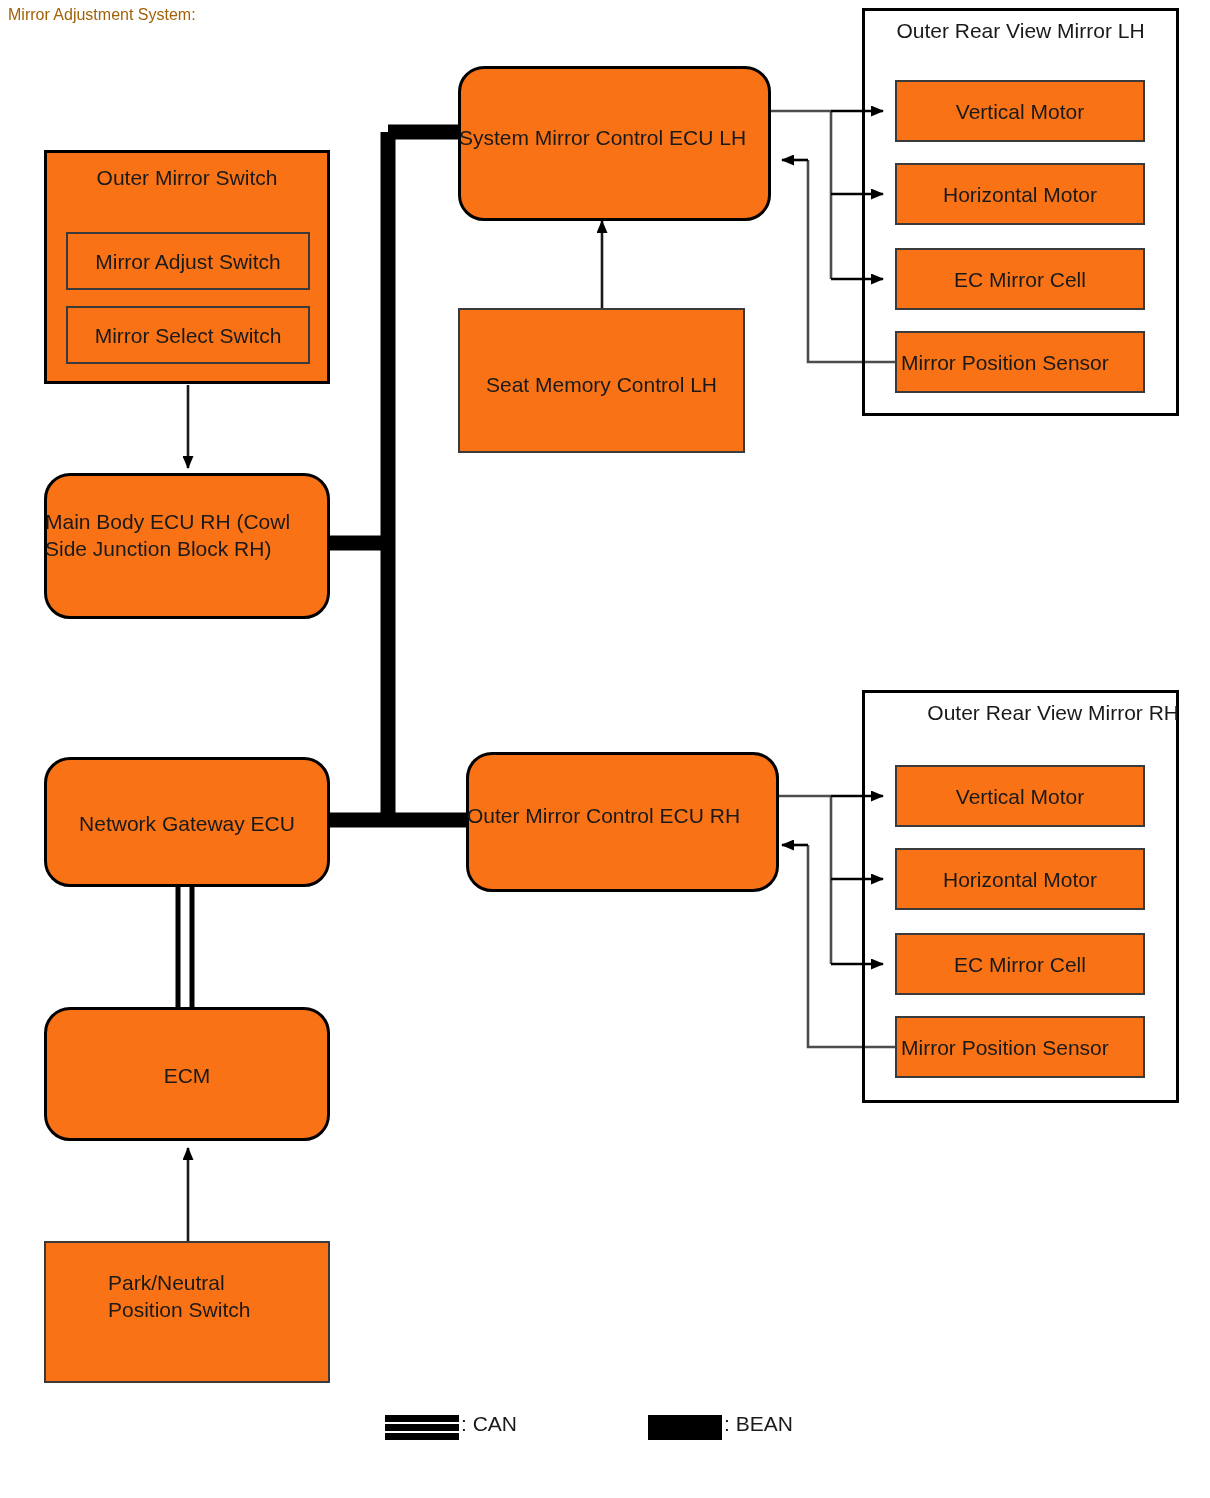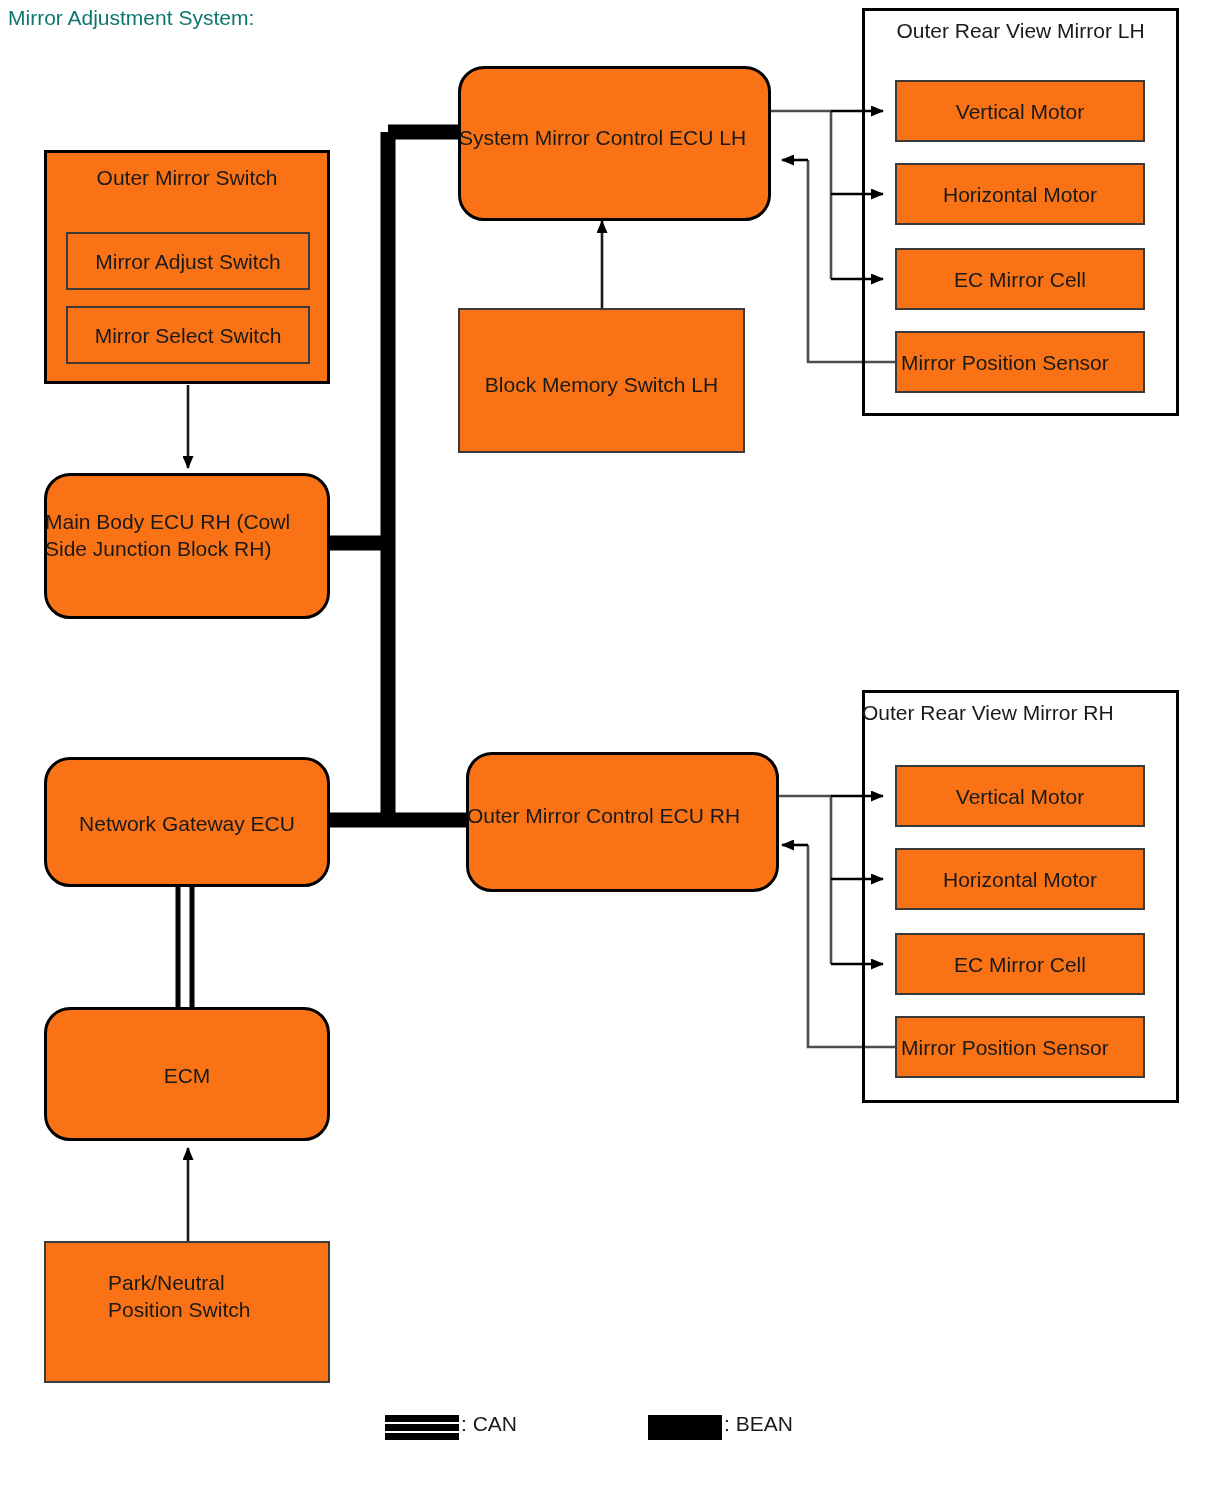--- a/index.html
+++ b/index.html
@@ -14,21 +14,21 @@
   .node{position:absolute;box-sizing:border-box;background:#f97316;}
   .node.rounded{border:3px solid #000;border-radius:26px;}
   .node.sharp{border:3px solid #000;}
   .node.sharp-thin{border:2.5px solid #3a3a3a;}
   .node.group{border:3px solid #000;background:transparent;}
 
   .lbl{position:absolute;white-space:pre;line-height:1.28;}
   .c-center{left:0;right:0;text-align:center;}
   .f20{font-size:21px;}
 
-  .title{position:absolute;left:8px;top:6px;font-size:21px;color:#0f766e;}
+  .title{position:absolute;left:8px;top:6px;font-size:16px;color:#a16207;}
 
   .legend-row{position:absolute;}
   .swatch-can{position:absolute;width:74px;height:25px;
     background:linear-gradient(to bottom,
       #000 0px,#000 7px,
       #ffffff 7px,#ffffff 9px,
       #000 9px,#000 16px,
       #ffffff 16px,#ffffff 18px,
       #000 18px,#000 25px);}
   .swatch-bean{position:absolute;width:74px;height:25px;background:#000;}
@@ -131,21 +131,21 @@
   <div class="node sharp-thin" style="left:44px;top:1241px;width:286px;height:142px;">
     <div class="lbl f20" style="left:62px;top:27px;text-align:left;">Park/Neutral
 Position Switch</div>
   </div>
 
   <div class="node rounded" style="left:458px;top:66px;width:313px;height:155px;">
     <div class="lbl f20" style="left:-2px;top:56px;width:320px;text-align:left;">System Mirror Control ECU LH</div>
   </div>
 
   <div class="node sharp-thin" style="left:458px;top:308px;width:287px;height:145px;">
-    <div class="lbl c-center f20" style="top:62px;">Block Memory Switch LH</div>
+    <div class="lbl c-center f20" style="top:62px;">Seat Memory Control LH</div>
   </div>
 
   <div class="node rounded" style="left:466px;top:752px;width:313px;height:140px;">
     <div class="lbl f20" style="left:-2px;top:48px;width:320px;text-align:left;">Outer Mirror Control ECU RH</div>
   </div>
 
   <div class="node group" style="left:862px;top:8px;width:317px;height:408px;"></div>
   <div class="lbl f20" style="left:862px;top:18px;width:317px;text-align:center;">Outer Rear View Mirror LH</div>
 
   <div class="node sharp-thin" style="left:895px;top:80px;width:250px;height:62px;">
@@ -155,21 +155,21 @@
     <div class="lbl c-center f20" style="top:17px;">Horizontal Motor</div>
   </div>
   <div class="node sharp-thin" style="left:895px;top:248px;width:250px;height:62px;">
     <div class="lbl c-center f20" style="top:17px;">EC Mirror Cell</div>
   </div>
   <div class="node sharp-thin" style="left:895px;top:331px;width:250px;height:62px;">
     <div class="lbl f20" style="left:4px;top:17px;width:250px;text-align:left;">Mirror Position Sensor</div>
   </div>
 
   <div class="node group" style="left:862px;top:690px;width:317px;height:413px;"></div>
-  <div class="lbl f20" style="left:862px;top:700px;width:317px;text-align:left;">Outer Rear View Mirror RH</div>
+  <div class="lbl f20" style="left:862px;top:700px;width:317px;text-align:right;">Outer Rear View Mirror RH</div>
 
   <div class="node sharp-thin" style="left:895px;top:765px;width:250px;height:62px;">
     <div class="lbl c-center f20" style="top:17px;">Vertical Motor</div>
   </div>
   <div class="node sharp-thin" style="left:895px;top:848px;width:250px;height:62px;">
     <div class="lbl c-center f20" style="top:17px;">Horizontal Motor</div>
   </div>
   <div class="node sharp-thin" style="left:895px;top:933px;width:250px;height:62px;">
     <div class="lbl c-center f20" style="top:17px;">EC Mirror Cell</div>
   </div>

